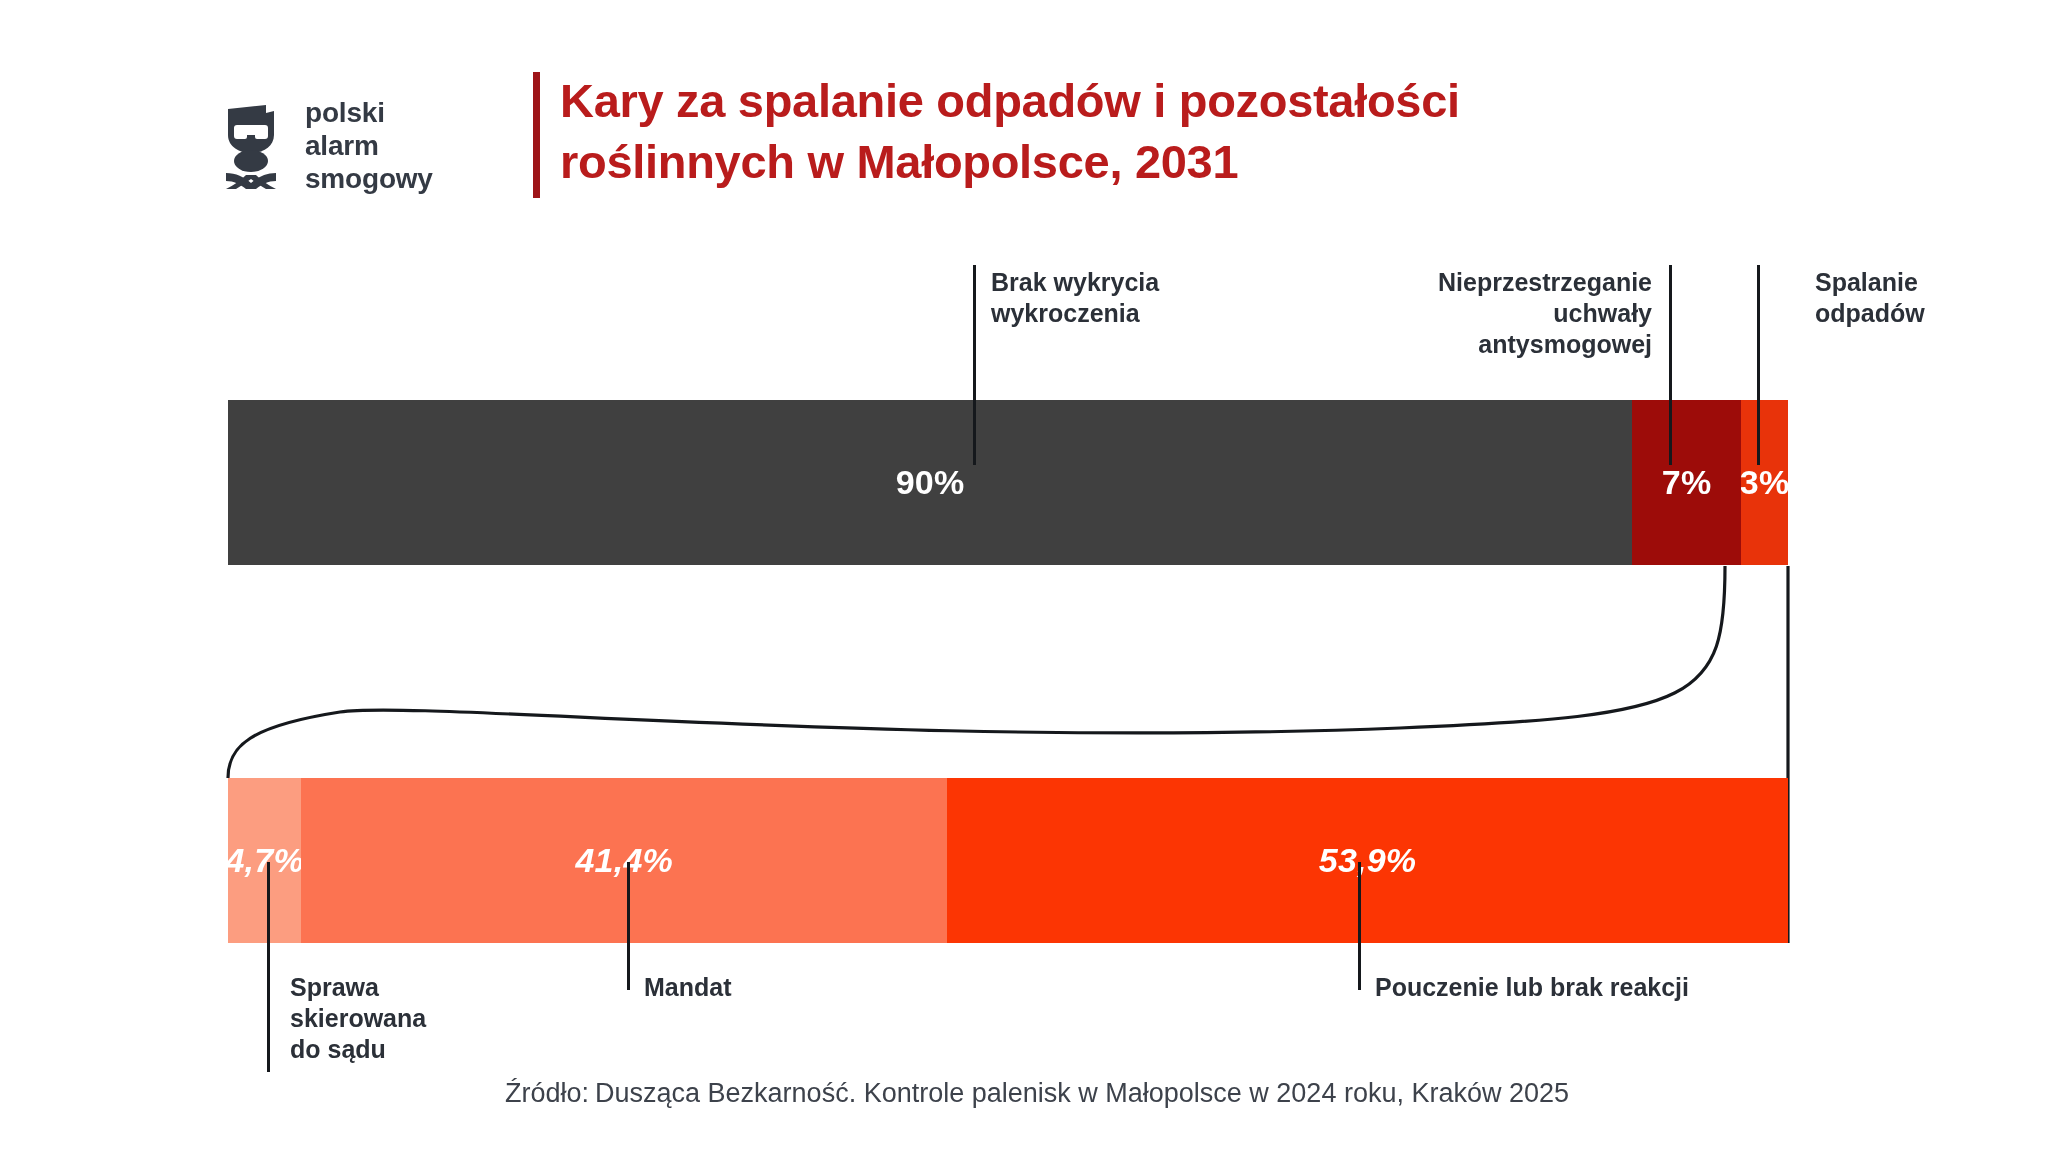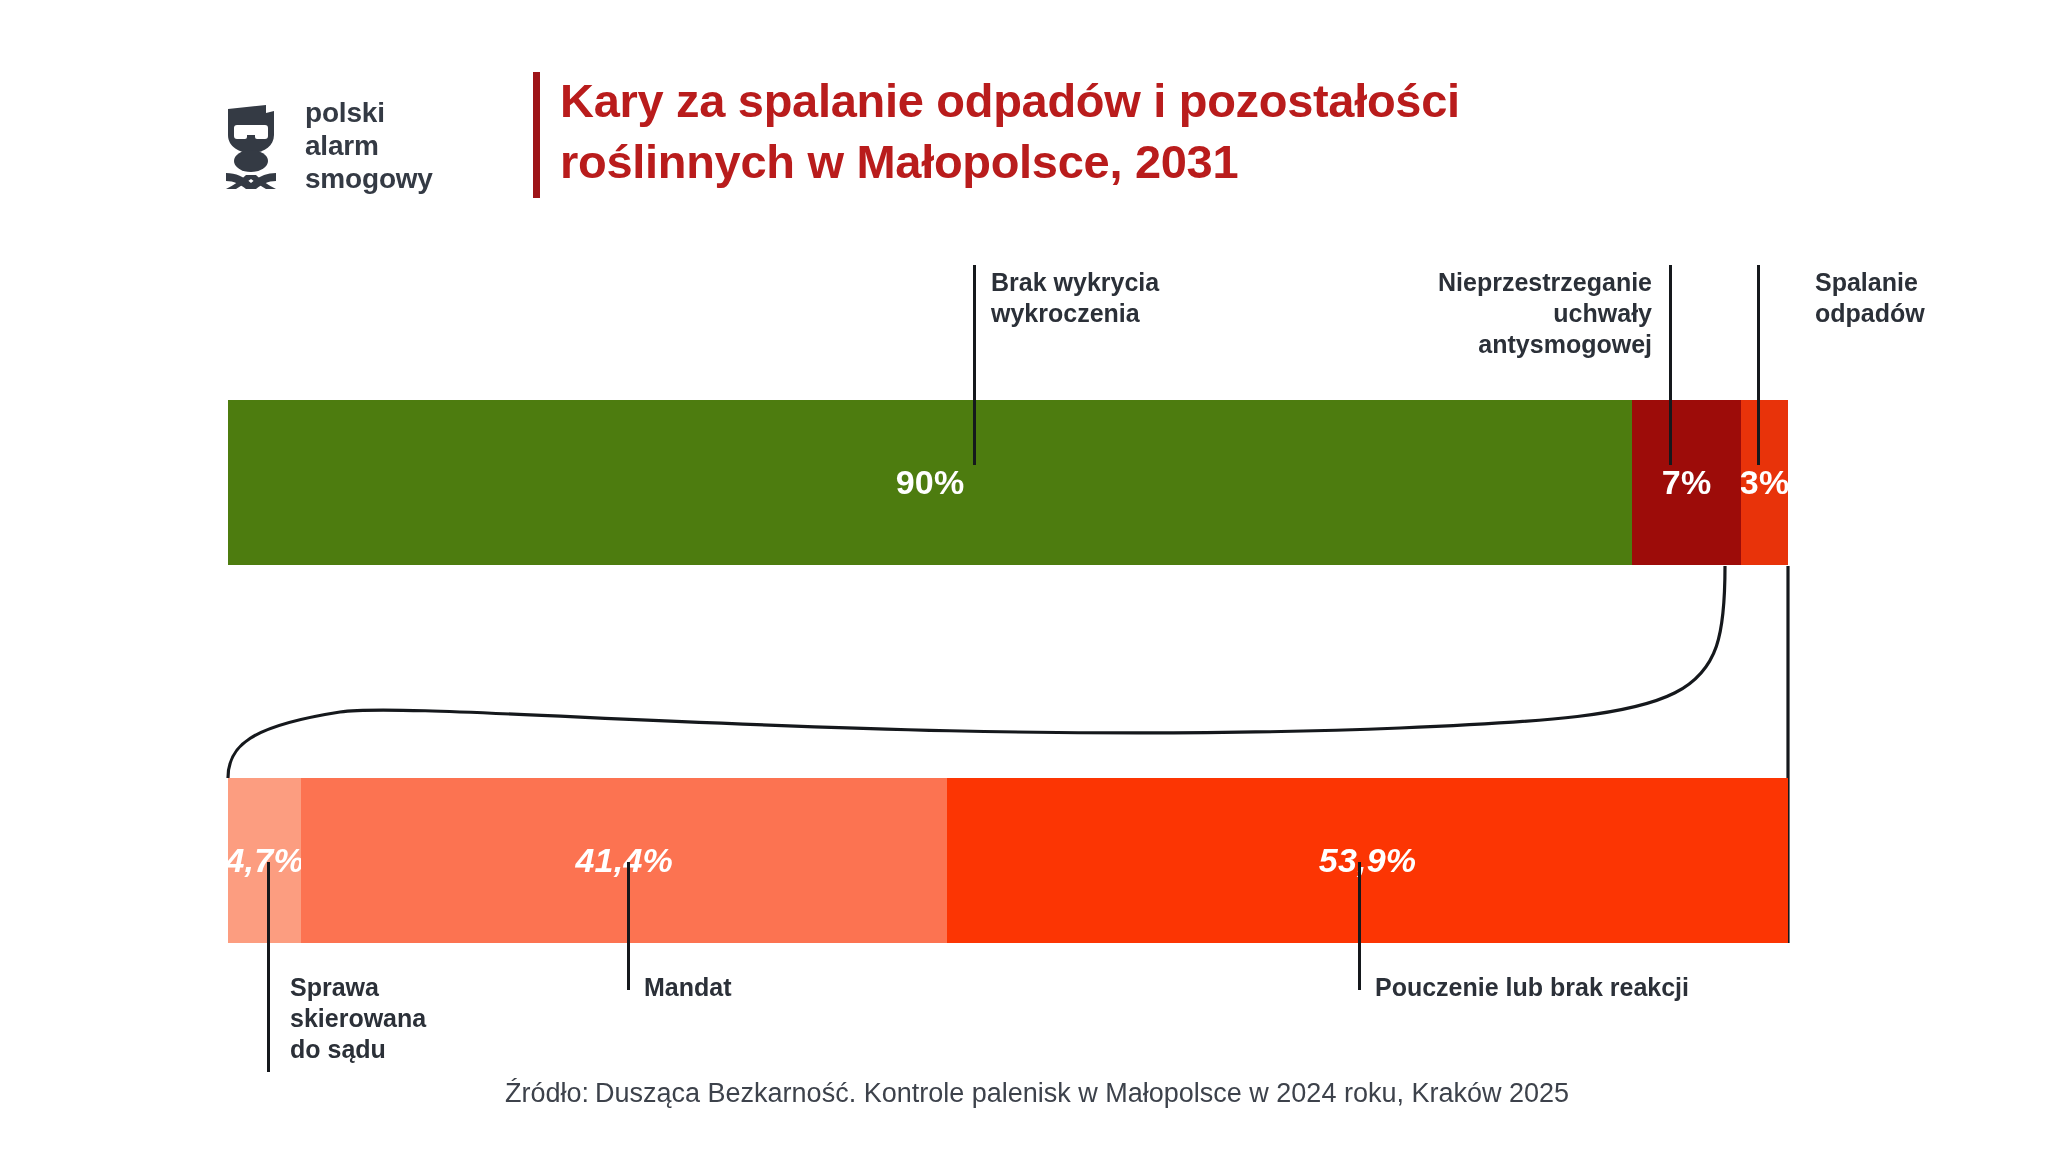--- a/index.html
+++ b/index.html
@@ -191,21 +191,21 @@
 </div>
 
 <div id="chart">
 
   <svg id="connector" viewBox="0 0 2048 1152" preserveAspectRatio="none">
     <path d="M1725 566 C1725 700 1700 716 1400 728 C900 748 420 700 340 712 C250 726 228 746 228 778" fill="none" stroke="#15181c" stroke-width="3.2"></path>
     <path d="M1788 566 L1788 943" fill="none" stroke="#15181c" stroke-width="3.2"></path>
   </svg>
 
   <div class="bar" id="bar-top">
-    <div class="seg" style="width:90%; background:#4d7c0f;">
+    <div class="seg" style="width:90%; background:#404040;">
       <span class="seg-label">90%</span>
     </div>
     <div class="seg" style="width:7%; background:#9d0c09;">
       <span class="seg-label">7%</span>
     </div>
     <div class="seg" style="width:3%; background:#e8330a;">
       <span class="seg-label">3%</span>
     </div>
   </div>
 

